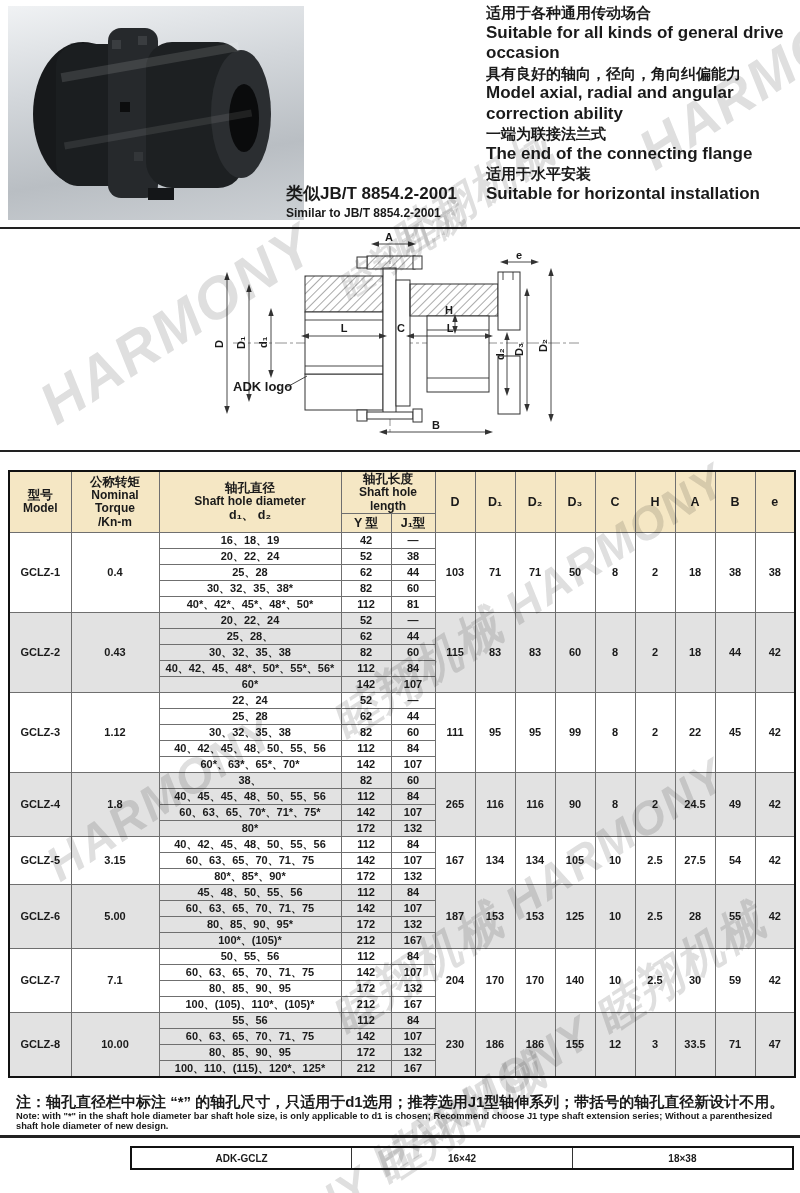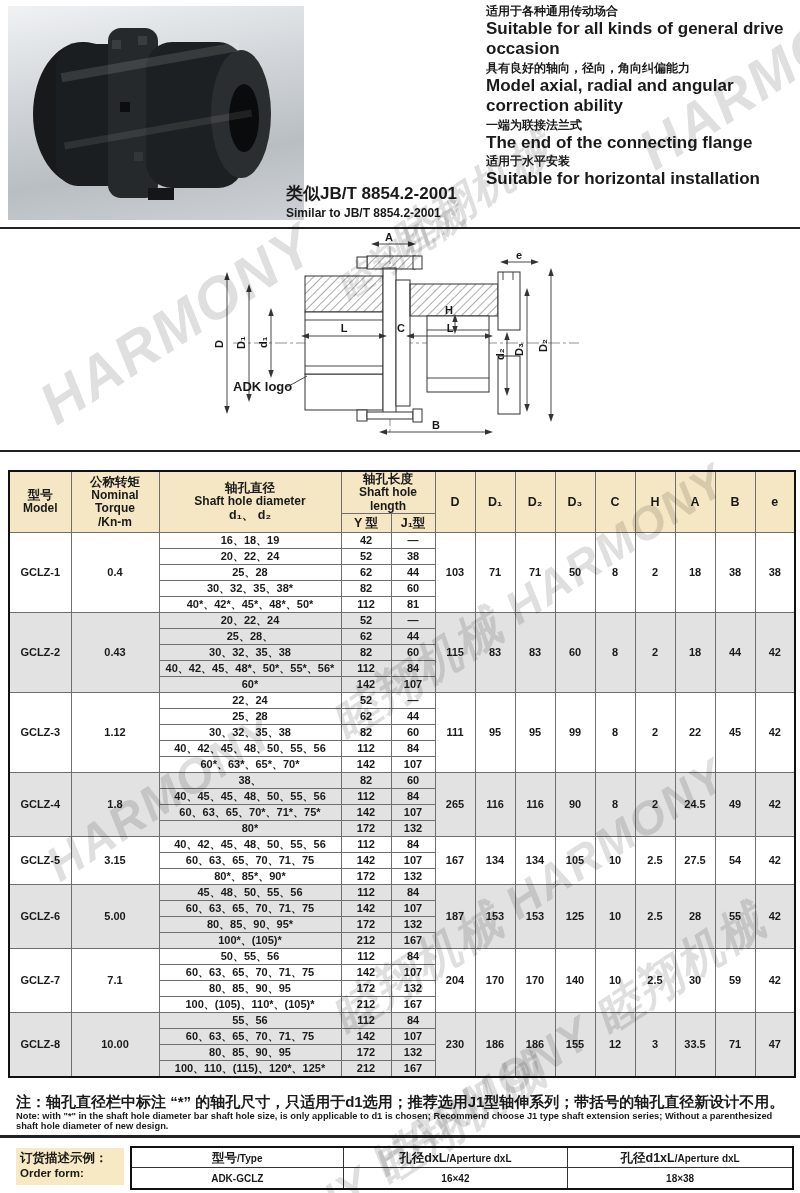--- a/index.html
+++ b/index.html
@@ -7,21 +7,21 @@
         font-family:"Liberation Sans","DejaVu Sans",sans-serif;color:#1a1a1a;}
   
   .wm{position:absolute;font-weight:bold;font-style:italic;color:#a9a9a9;opacity:.38;
       white-space:nowrap;transform:rotate(-33deg);z-index:6;pointer-events:none;
       mix-blend-mode:multiply;letter-spacing:2px;}
   
   #photo{position:absolute;left:8px;top:6px;width:296px;height:214px;
          background:linear-gradient(170deg,#f0f2f4 0%,#d3d7db 35%,#b9bec3 70%,#cdd1d5 100%);}
   
   #features{position:absolute;left:486px;top:4px;width:310px;}
-  .zh-feature{font-size:12px;font-weight:bold;line-height:1.25;}
+  .zh-feature{font-size:15px;font-weight:bold;line-height:1.25;}
   .en-feature{font-size:17px;font-weight:bold;line-height:1.2;margin-bottom:1px;}
   
   #standard{position:absolute;left:286px;top:182px;width:260px;}
   #standard .zh{font-size:17px;font-weight:bold;}
   #standard .en{font-size:12px;font-weight:bold;margin-top:1px;}
   .rule{position:absolute;left:0;width:800px;background:#222;z-index:2;}
   
   #drawing{position:absolute;left:205px;top:232px;z-index:1;}
   #drawing text{font:bold 11px "Liberation Sans","DejaVu Sans",sans-serif;fill:#1a1a1a;}
   .outline{fill:#fff;stroke:#333;stroke-width:1;}
@@ -492,37 +492,22 @@
           <td>167</td>
         </tr>
       </tbody>
   </table>
 
   <div id="note-zh">注：轴孔直径栏中标注 “*” 的轴孔尺寸，只适用于d1选用；推荐选用J1型轴伸系列；带括号的轴孔直径新设计不用。</div>
   <div id="note-en">Note: with "*" in the shaft hole diameter bar shaft hole size, is only applicable to d1 is chosen; Recommend choose J1 type shaft extension series; Without a parenthesized shaft hole diameter of new design.</div>
 
   <div class="rule" style="top:1135px;height:3px;"></div>
 
-  <div id="order-label">
-    <div class="zh">订货描述示例：</div>
-    <div class="en">Order form:</div>
-  </div>
   <table id="order">
     <tbody>
-        <tr>
-      <th style="width:32%">
-        <span class="zh">型号</span><span class="en">/Type</span>
-      </th>
-      <th style="width:34%">
-        <span class="zh">孔径dxL</span><span class="en">/Aperture dxL</span>
-      </th>
-      <th style="width:34%">
-        <span class="zh">孔径d1xL</span><span class="en">/Aperture dxL</span>
-      </th>
-    </tr>
     <tr>
       <td>ADK-GCLZ</td>
       <td>16×42</td>
       <td>18×38</td>
     </tr>
   </tbody>
     </table>
 
 </div>
 

